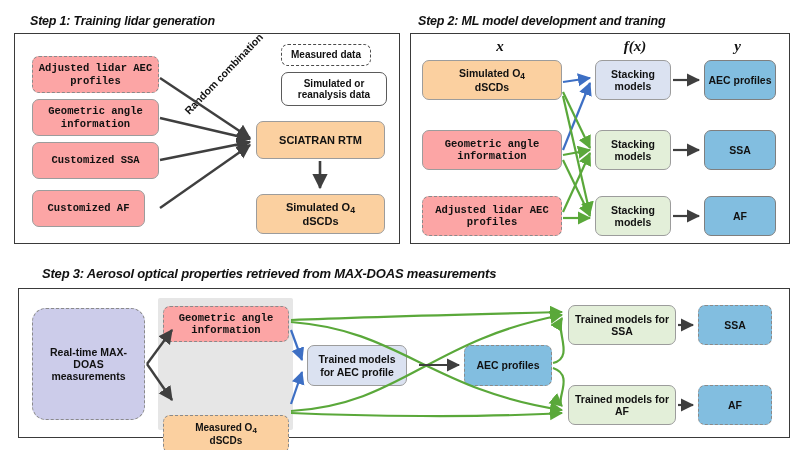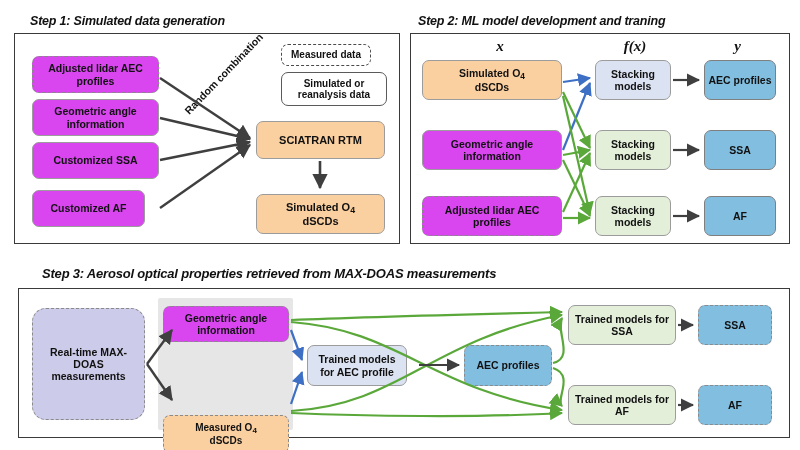--- a/index.html
+++ b/index.html
@@ -4,21 +4,21 @@
 <style>
   html,body{margin:0;padding:0;}
   body{width:800px;height:450px;background:#ffffff;
        font-family:"Liberation Sans",sans-serif;overflow:hidden;position:relative;}
   .panel{position:absolute;border:1.5px solid #3a3a3a;background:#fff;box-sizing:border-box;}
   .steptitle{position:absolute;font-style:italic;font-weight:bold;color:#111;
              font-size:12.5px;letter-spacing:-0.2px;white-space:nowrap;}
   .box{position:absolute;box-sizing:border-box;display:flex;align-items:center;
        justify-content:center;text-align:center;font-weight:bold;color:#111;
        border-radius:7px;line-height:1.15;}
-  .pink{background:#d946ef;border:1.6px solid #9c9c9c;}
+  .pink{background:#fca5a5;border:1.6px solid #9c9c9c;font-family:Liberation Mono, monospace;}
   .orange{background:#fbd0a0;border:1.6px solid #9c9c9c;}
   .blue{background:#82bee0;border:1.6px solid #7f7f7f;}
   .lav{background:#ccccea;border:1.8px dashed #8a8a8a;}
   .greenbox{background:#e3efd9;border:1.6px solid #9c9c9c;}
   .bluegray{background:#dbe2f1;border:1.6px solid #9c9c9c;}
   .white{background:#ffffff;border:1.5px solid #5a5a5a;}
   .dashed{border-style:dashed;border-color:#8a8a8a;border-width:1.8px;}
   .dashedk{border:1.6px dashed #4a4a4a;}
   .graypanel{position:absolute;background:#e6e6e6;border-radius:2px;}
   .sub{font-size:0.8em;vertical-align:-0.25em;}
@@ -26,21 +26,21 @@
        color:#111;font-family:"Liberation Serif",serif;text-align:center;}
   svg.layer{position:absolute;left:0;top:0;width:800px;height:450px;
             pointer-events:none;overflow:visible;}
   .rot{position:absolute;font-weight:bold;font-size:10.5px;color:#111;
        transform:rotate(-46deg);transform-origin:left top;white-space:nowrap;
        text-align:center;line-height:1.2;}
 </style>
 </head>
 <body>
 
-<div class="steptitle" style="left:30px;top:14px;">Step 1: Simulated data generation</div>
+<div class="steptitle" style="left:30px;top:14px;">Step 1: Training lidar generation</div>
 <div class="panel" style="left:14px;top:33px;width:386px;height:211px;"></div>
 
 <div class="box pink dashed" style="left:32px;top:56px;width:127px;height:37px;font-size:10.5px;padding:0 5px;">
   <span>Adjusted lidar AEC profiles</span>
 </div>
 <div class="box pink" style="left:32px;top:99px;width:127px;height:37px;font-size:10.5px;padding:0 5px;">
   <span>Geometric angle information</span>
 </div>
 <div class="box pink" style="left:32px;top:142px;width:127px;height:37px;font-size:10.5px;padding:0 5px;justify-content:center;">
   <span>Customized SSA</span>

